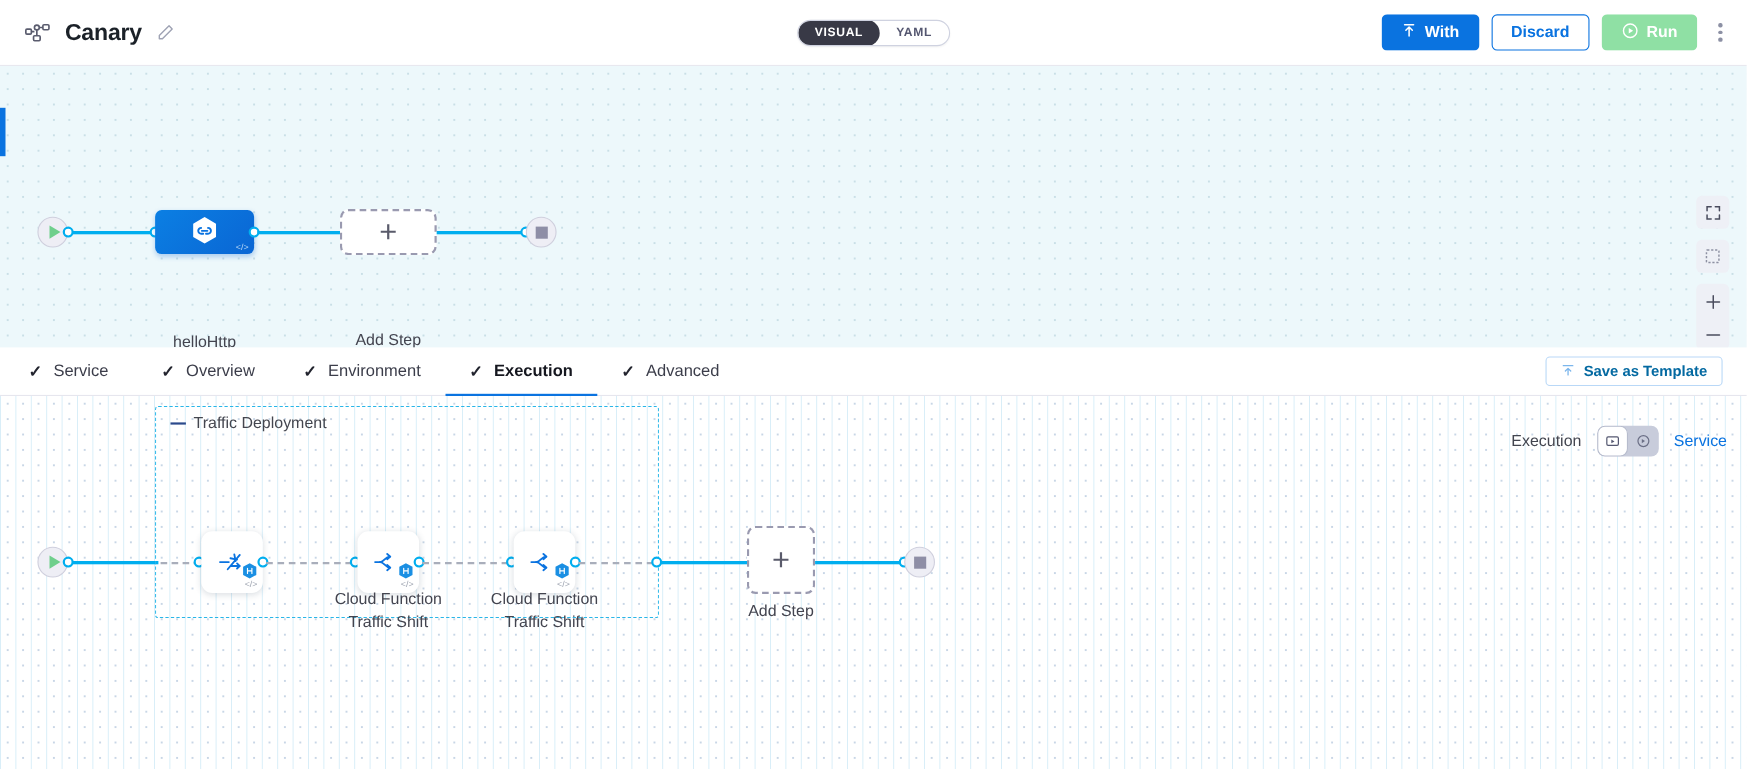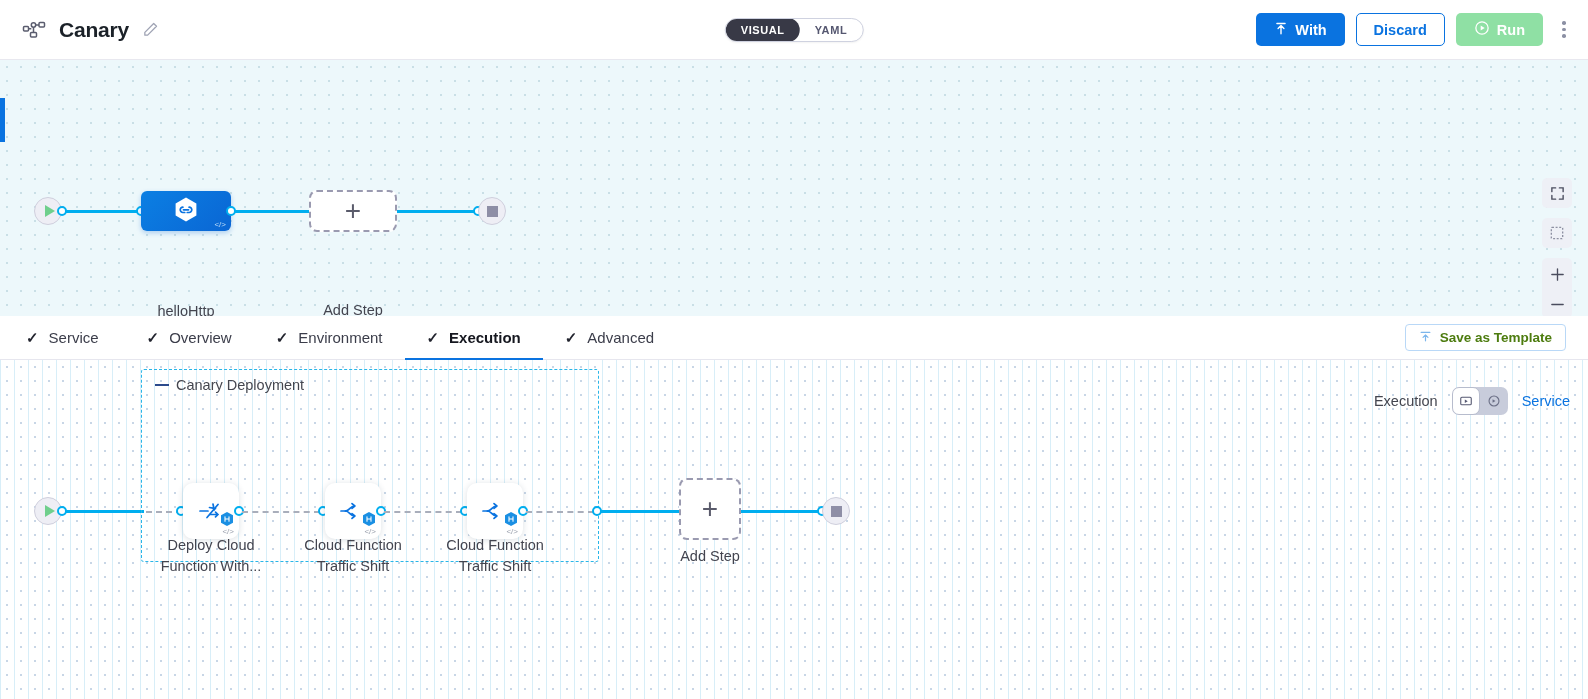--- a/index.html
+++ b/index.html
@@ -133,21 +133,21 @@
   .tab:first-child { padding-left:0; padding-right:26px; }
   .tab.active { font-weight:700; color:#15171f; }
   .tab.active::after {
     content:""; position:absolute; left:0; right:0; bottom:-1px; height:3px; background:#0a73e0;
   }
   .chk { color:#22242e; font-size:15px; font-weight:700; }
   .tpl-btn {
     margin-left:auto; margin-right:22px;
     display:flex; align-items:center; gap:8px;
     height:27px; padding:0 13px; border:1px solid #b9d8f7; border-radius:4px;
-    color:#4d7c0f; font-size:13.5px; font-weight:600; background:#fff; cursor:pointer;
+    color:#0369a1; font-size:13.5px; font-weight:600; background:#fff; cursor:pointer;
   }
 
   
   .canvas-bottom {
     position:relative; height:346px; background:#ffffff;
     background-image:
       repeating-linear-gradient(to right, #d8eef8 0 1px, transparent 1px 14px),
       radial-gradient(#c8d6e6 .9px, transparent .9px);
     background-size: 14px 14px, 14px 14px;
     overflow:hidden;
@@ -367,44 +367,40 @@
 
   <div class="term-node" style="left:34px; top:137px;">
     <span class="play-tri"></span>
   </div>
   <div class="port" style="left:57px; top:146px;"></div>
   <div class="edge" style="left:66px; top:150px; width:78px;"></div>
 
   <div class="group-box" style="left:141px; top:9px; width:458px; height:193px;"></div>
   <div class="group-title" style="left:155px; top:17px;">
     <span class="group-dash"></span>
-    <span>Canary Deployment</span>
+    <span>Traffic Deployment</span>
   </div>
 
   <div class="edge-dash" style="left:146px; top:151px; width:36px;"></div>
   <div class="port" style="left:176px; top:146px;"></div>
 
   <div class="step-node" style="left:183px; top:123px;">
     <svg width="30" height="26" viewBox="0 0 30 26" fill="none" stroke="#0a73e0" stroke-width="1.7" stroke-linecap="round">
       <path d="M4 13h8"></path>
       <path d="M11 19.5L22 6.5"></path>
       <path d="M13.5 9.5l6 1.2M17 6l1.2 6"></path>
       <path d="M14 16.5h7.5M19.5 14.2l2.4 2.3-2.4 2.3"></path>
     </svg>
     <svg class="hexbadge" viewBox="0 0 24 24">
       <path d="M12 1.5l9 5v11l-9 5-9-5v-11z" fill="#1a8fe3"></path>
       <path d="M9 8.5v7M15 8.5v7M9 12h6" stroke="#ffffff" stroke-width="1.6" stroke-linecap="round"></path>
     </svg>
     <span class="codetag">&lt;/&gt;</span>
   </div>
   <div class="port" style="left:234px; top:146px;"></div>
-  <div class="step-label" style="left:136px; top:175px;">
-    <div>Deploy Cloud</div>
-    <div>Function With...</div>
-  </div>
 
   <div class="edge-dash" style="left:242px; top:151px; width:78px;"></div>
 
   <div class="port" style="left:318px; top:146px;"></div>
   <div class="step-node" style="left:325px; top:123px;">
     <svg width="30" height="24" viewBox="0 0 30 24" fill="none" stroke="#0a73e0" stroke-width="1.7" stroke-linecap="round" stroke-linejoin="round">
       <path d="M3 12h4.5"></path>
       <path d="M7.5 12c4 0 4.5-5 9-5"></path>
       <path d="M7.5 12c4 0 4.5 5 9 5"></path>
       <path d="M14 4.6l2.8 2.4-2.8 2.4"></path>

